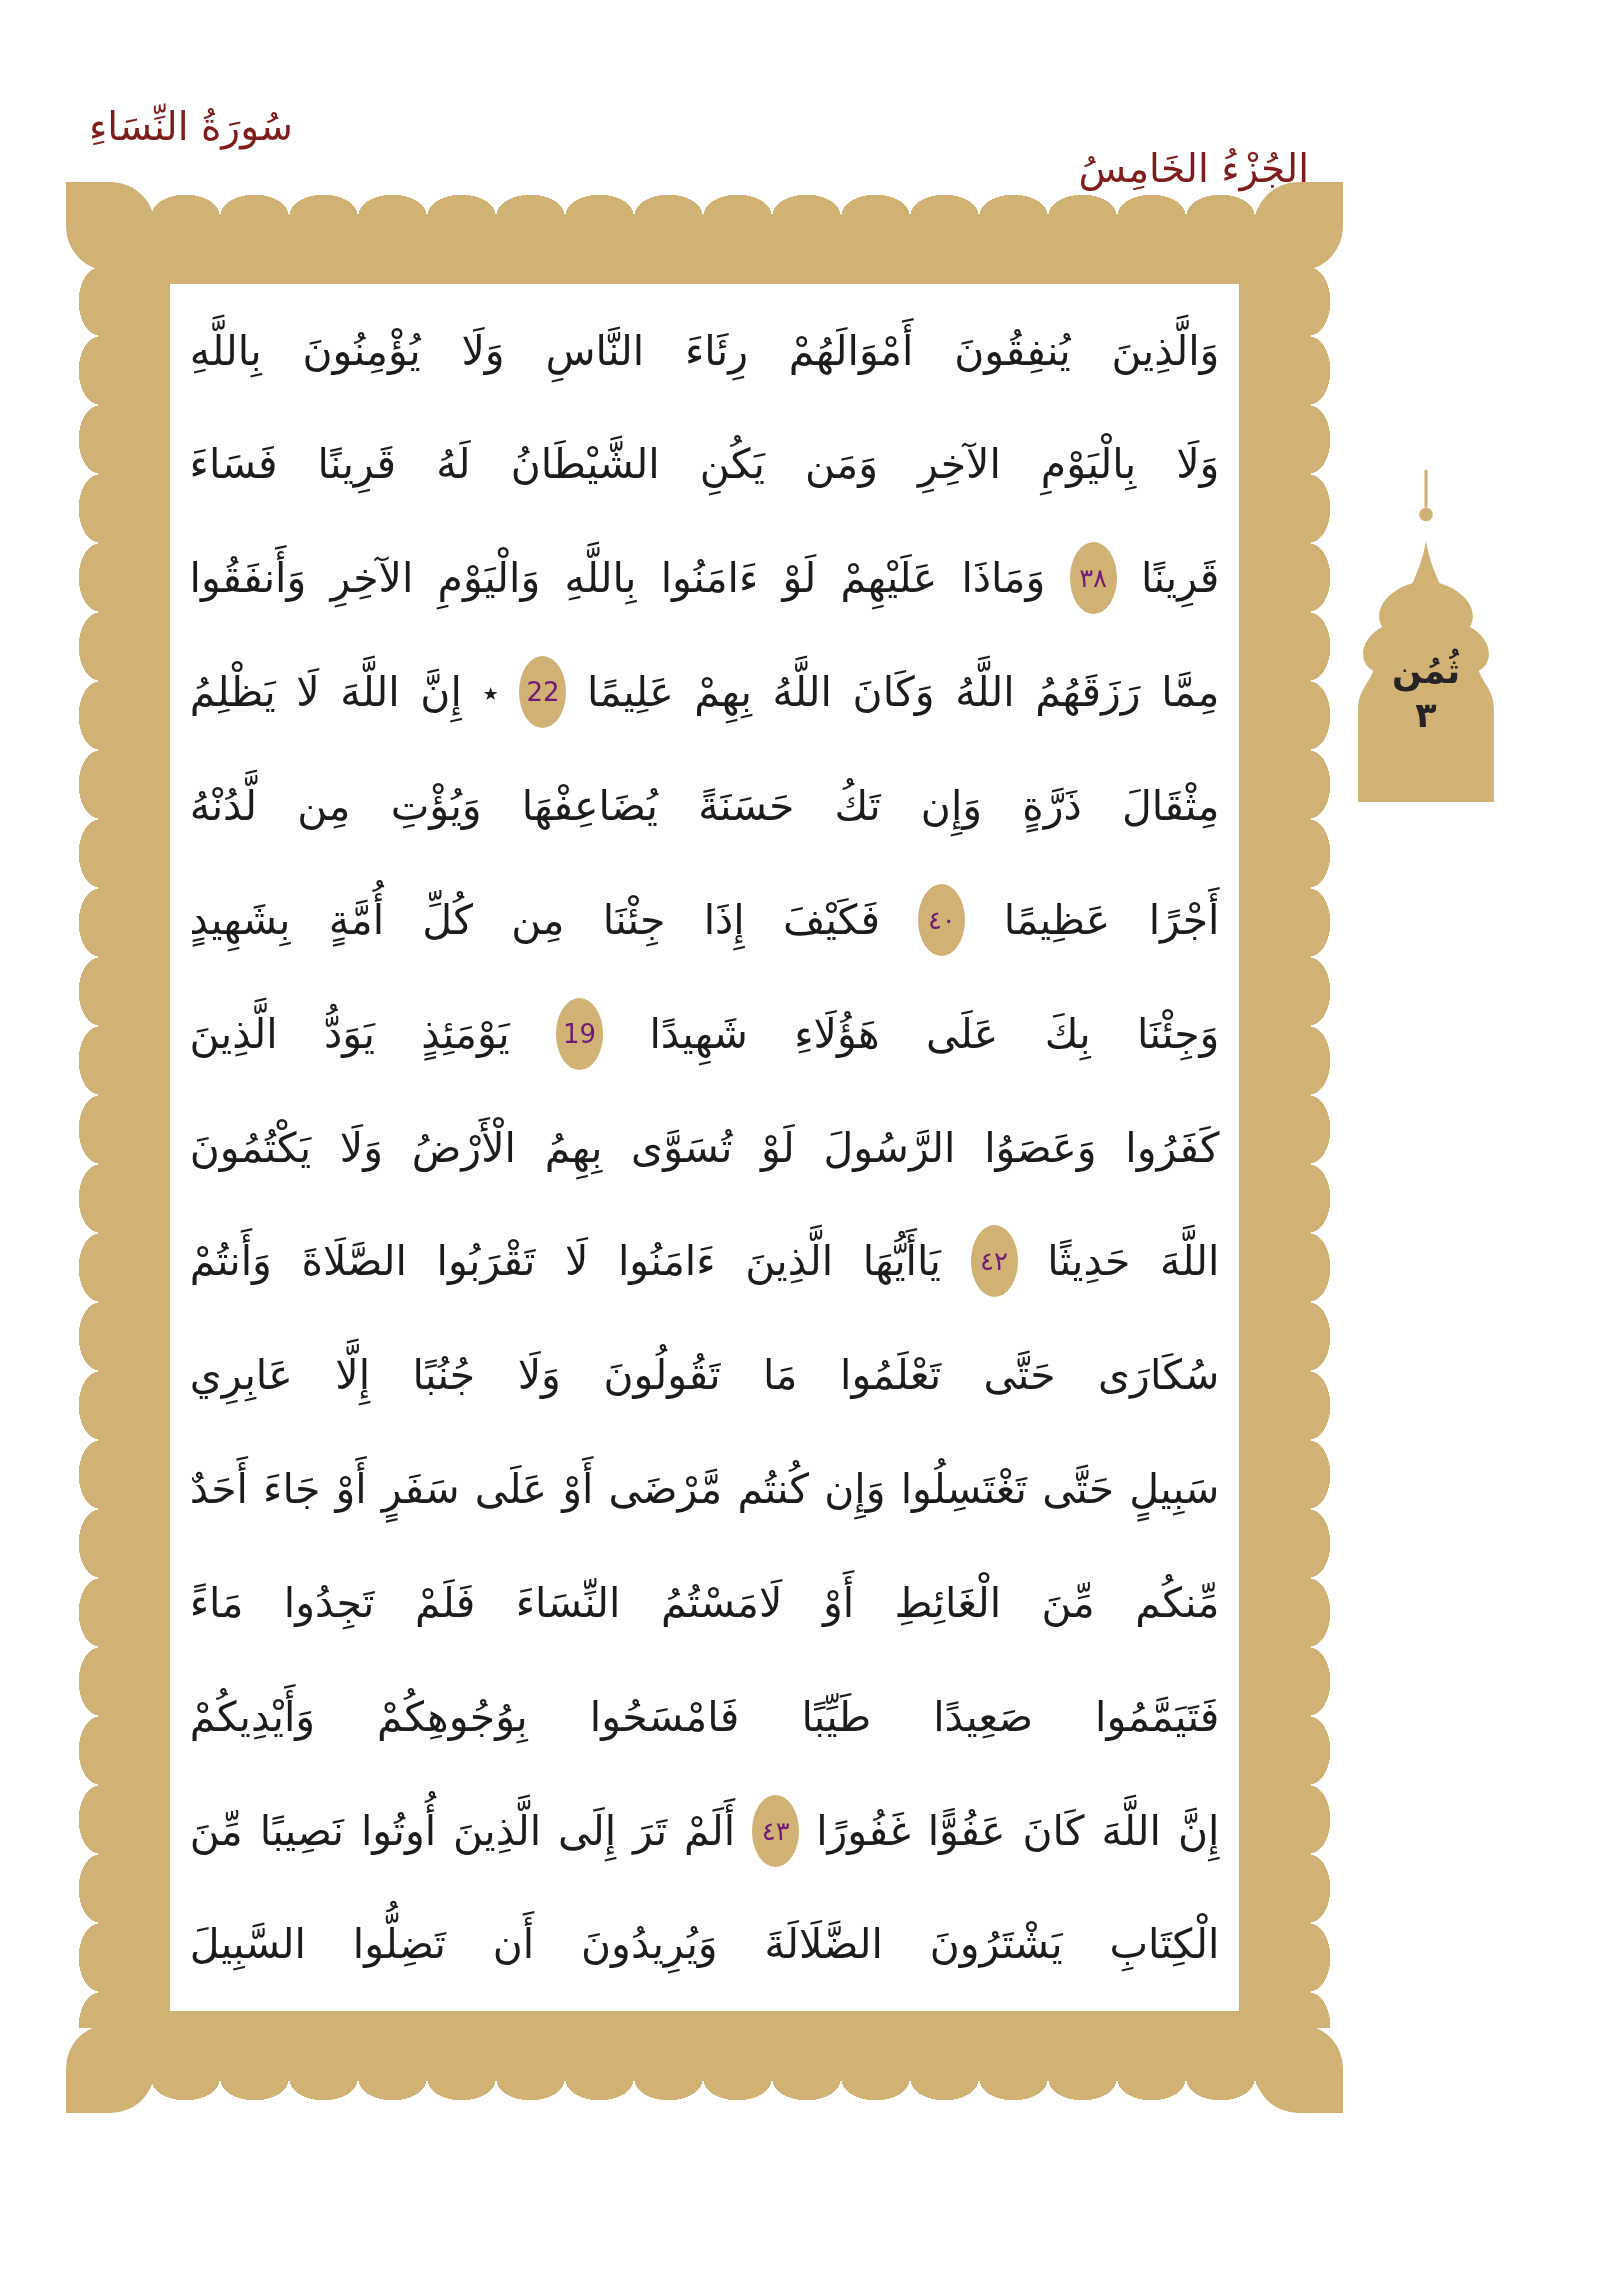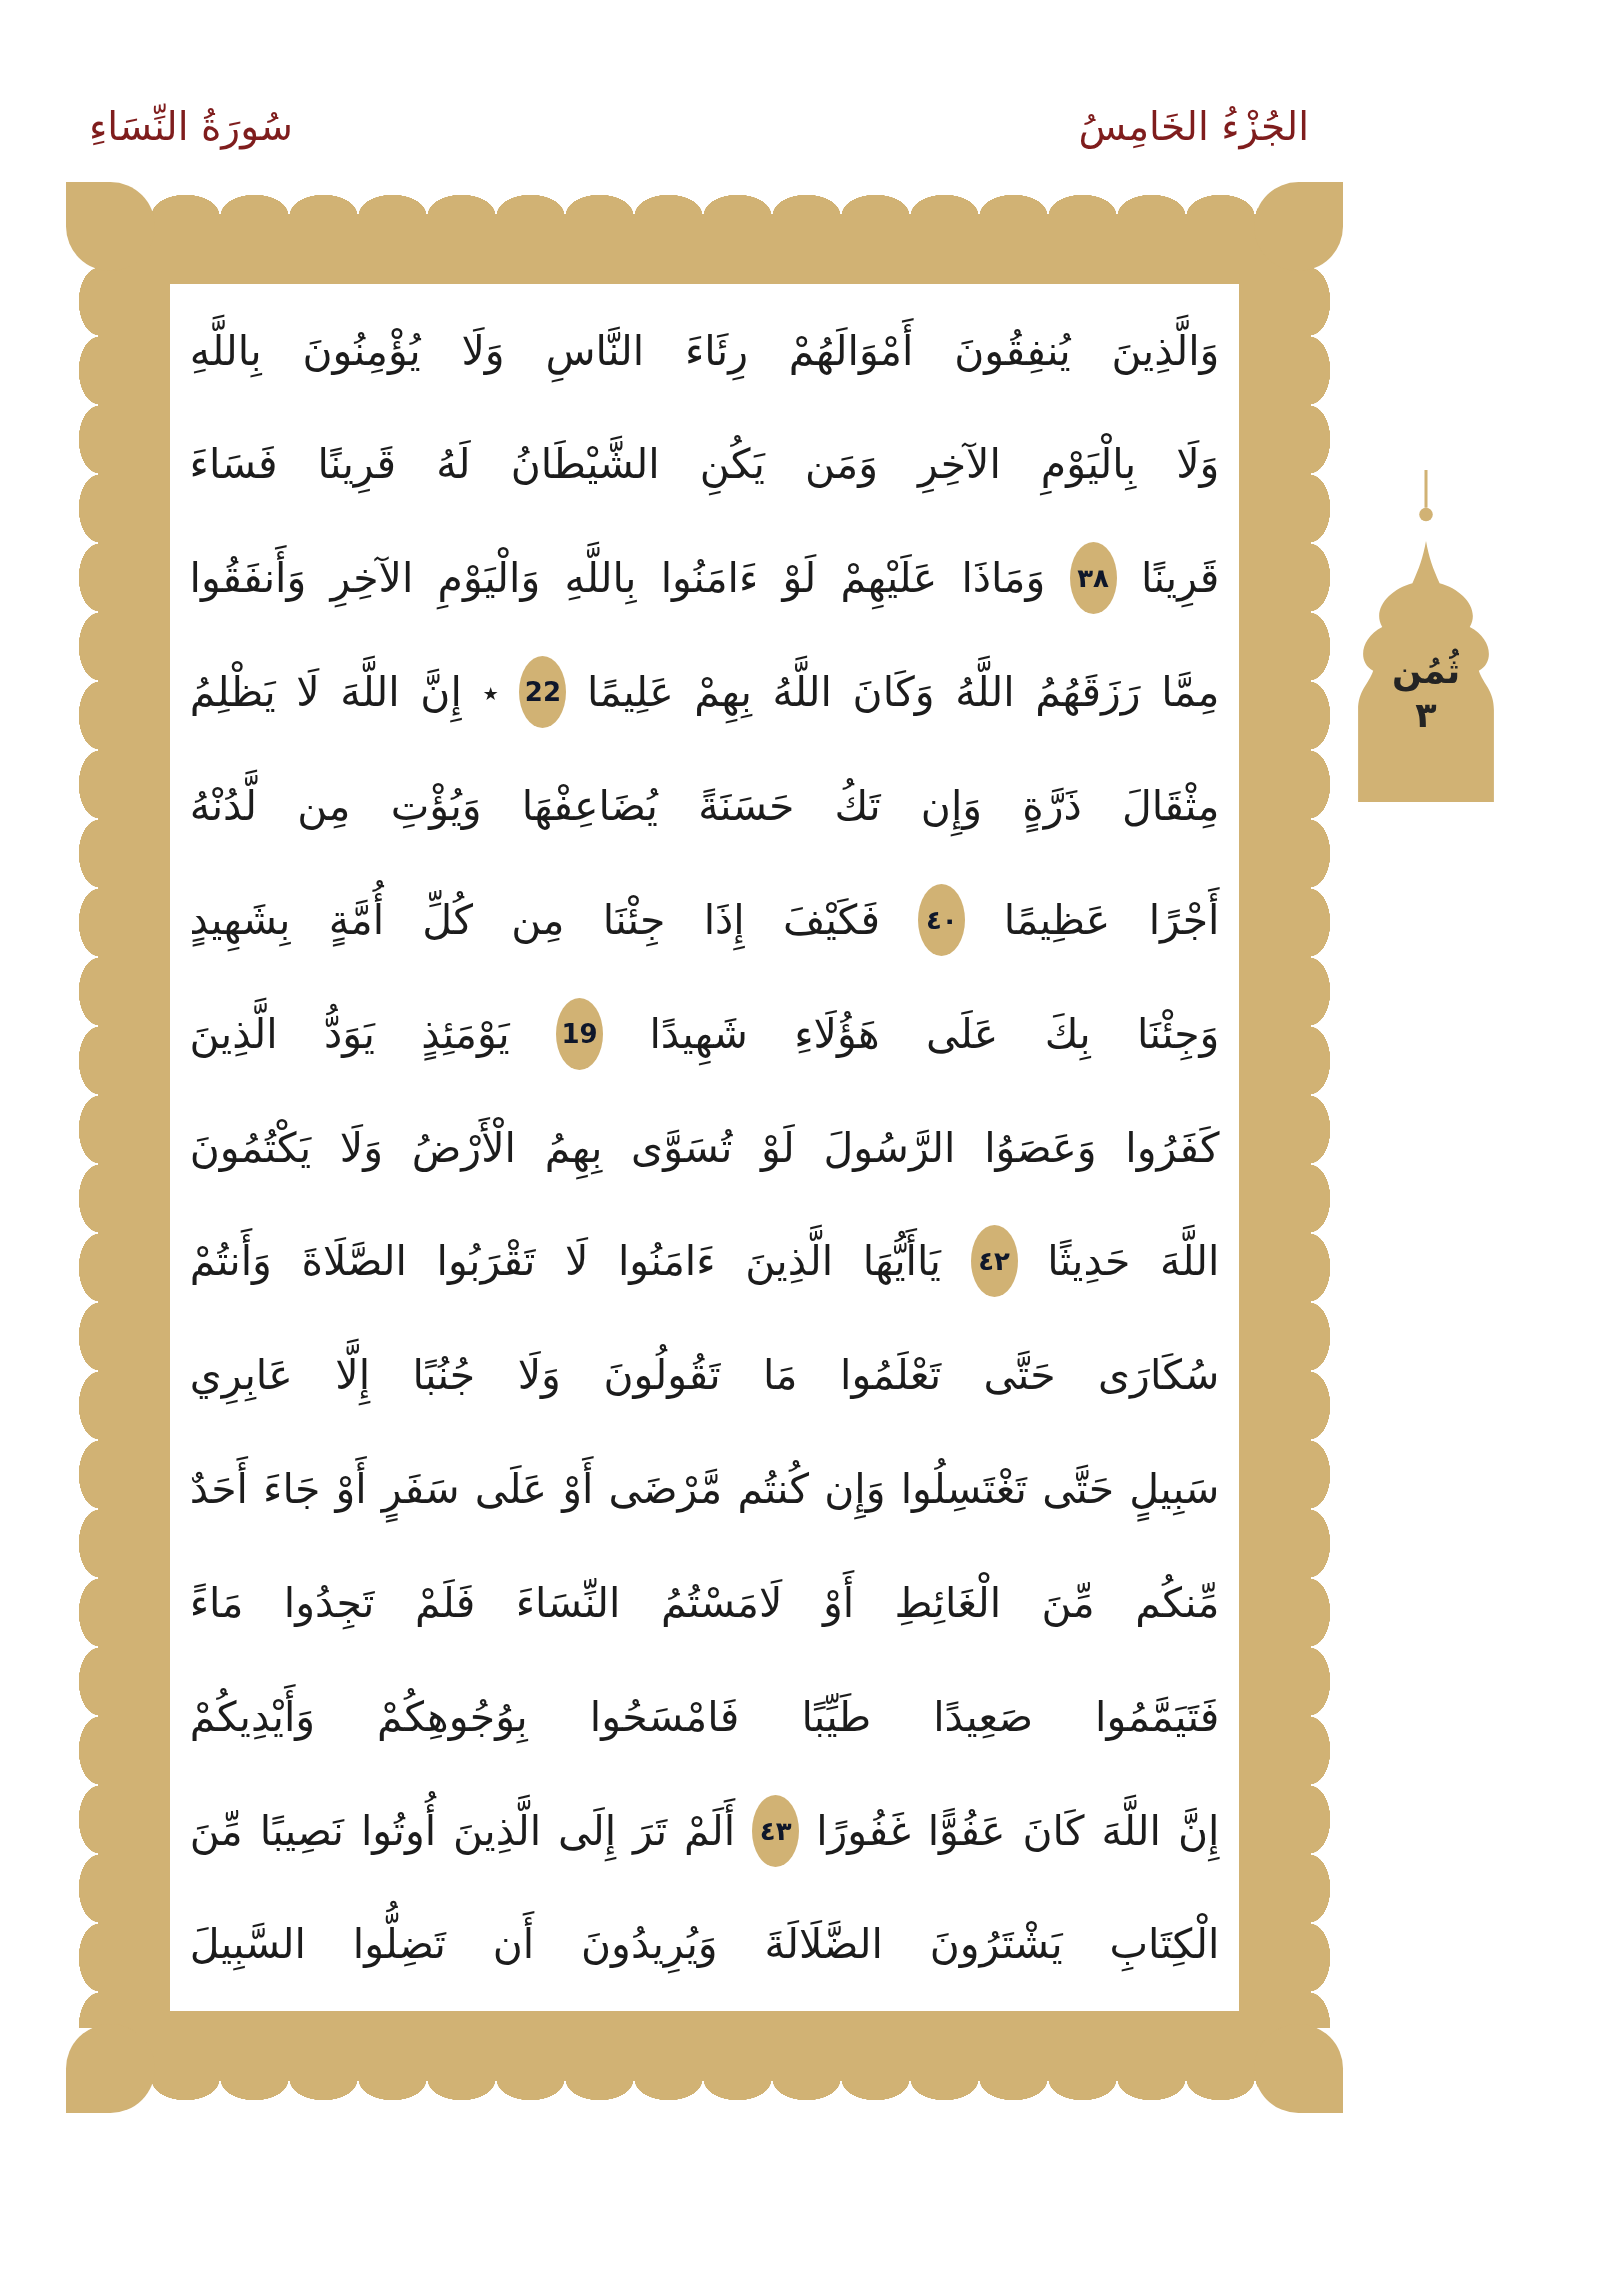--- a/index.html
+++ b/index.html
@@ -4,21 +4,21 @@
 <style>
   :root { --gold:#D1B274; --ink:#1c1c1c; }
   html,body { margin:0; padding:0; background:#ffffff; }
   .page {
     position:relative; width:1605px; height:2295px; background:#ffffff;
     font-family:"DejaVu Sans", sans-serif; color:var(--ink); overflow:hidden;
   }
   
   .hdr { position:absolute; top:104px; font-size:39px; color:#7f1d1d; direction:rtl; white-space:nowrap; }
   .hdr.surah { left:89px; }
-  .hdr.juz   { right:296px; }
+  .hdr.juz   { right:296px;margin-top:42px; }
   
   .frame { position:absolute; left:98px; top:214px; width:1213px; height:1867px; background:var(--gold); }
   .strip { position:absolute; background-repeat:repeat-x; }
   .strip-top {
     left:53px; right:53px; top:-20.4px; height:21px;
     background-image:radial-gradient(35px 21px at 50% 100%, var(--gold) 96%, rgba(0,0,0,0) 97%);
     background-size:69px 21px;
   }
   .strip-bottom {
     left:53px; right:53px; bottom:-20.4px; height:21px;
@@ -48,21 +48,21 @@
     direction:rtl;
   }
   .qline {
     display:flex; justify-content:space-between; align-items:center;
     height:112px; font-size:41px; color:var(--ink); direction:rtl;
   }
   .word { white-space:nowrap; }
   .ayah-marker {
     display:inline-flex; align-items:center; justify-content:center;
     width:47px; height:72px; border-radius:50%;
-    background:var(--gold); color:#0f172a; font-size:26px; flex:0 0 auto;font-weight:bold;
+    background:var(--gold); color:#701a75; font-size:26px; flex:0 0 auto;
   }
   .rub-star { font-size:30px; color:var(--ink); flex:0 0 auto; }
   
   .thumn { position:absolute; left:1346px; top:470px; width:160px; height:332px; color:var(--gold); }
   .thumn svg { display:block; width:160px; height:332px; }
   .thumn-text {
     position:absolute; left:0; right:0; top:180px; text-align:center;
     color:#242424; font-size:35px; line-height:1.25; direction:rtl;font-weight:bold;
   }
   

